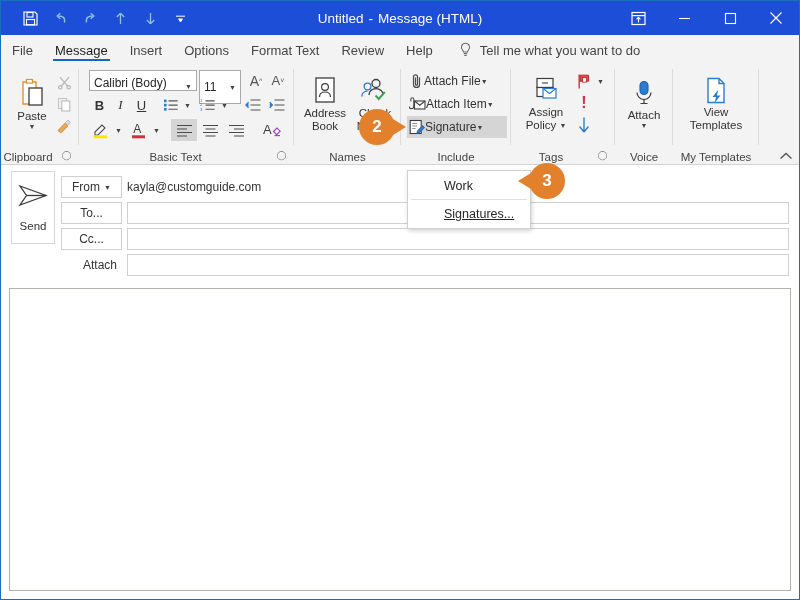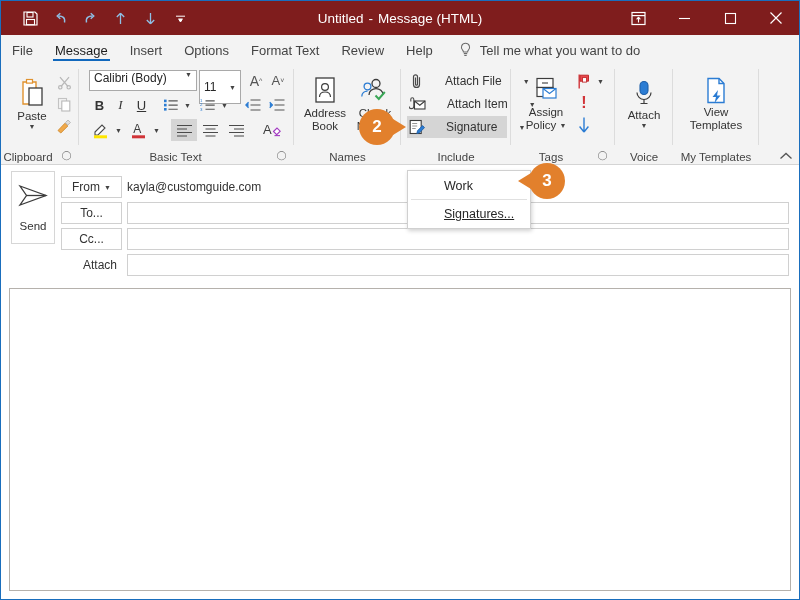--- a/index.html
+++ b/index.html
@@ -12,21 +12,21 @@
   #app {
     position: relative;
     width: 800px; height: 600px;
     border: 1px solid #1a6ebd;
     background: #ffffff;
   }
 
   
   .titlebar {
     position: absolute; left: 0; top: 0; right: 0; height: 34px;
-    background: #7f1d1d;
+    background: #1d4ed8;
     display: flex; align-items: center;
   }
   .qat { display: flex; align-items: center; padding-left: 14px; gap: 0px; }
   .qat-btn {
     width: 30px; height: 28px;
     display: flex; align-items: center; justify-content: center;
     color: #ffffff;
   }
   .qat-btn.dim { color: #8fc0e6; }
   .qat-btn svg { display: block; }
@@ -94,21 +94,21 @@
   .btn {
     position: absolute;
     display: flex; align-items: center; justify-content: center;
     color: #333;
   }
   .lbtn { 
     flex-direction: column; gap: 1px;
     font-size: 11.5px; text-align: center; line-height: 12px;
   }
   .sbtn { 
-    font-size: 12px; gap: 21px;
+    font-size: 12px; gap: 0;
     justify-content: flex-start;
   }
   .sbtn .txt { white-space: nowrap; }
   .caret { font-size: 7px; color: #444; line-height: 1; }
 
   .highlighted { background: #d5d5d5; }
 
   
   .ico { display: flex; align-items: center; justify-content: center; }
 
@@ -342,21 +342,21 @@
             </svg>
         </span>
       </div>
       <div class="glabel" style="left:-8px; right:16px;">Clipboard</div>
       <div class="dlg" style="right:7px;">◯</div>
       <div class="gdiv"></div>
     </div>
 
     <div class="rgroup" style="left:78px; width:215px;">
 
-      <div style="position:absolute; left:10px; top:5px; width:108px; height:21px; border:1px solid #a9a9a9; background:#fff; display:flex; align-items:flex-start; padding:0 4px; font-size:12px; color:#262626;">
+      <div style="position:absolute; left:10px; top:5px; width:108px; height:21px; border:1px solid #a9a9a9; background:#fff; display:flex; align-items:flex-end; padding:0 4px; font-size:12px; color:#262626;">
         <span style="flex:1; white-space:nowrap; overflow:hidden;">Calibri (Body)</span>
         <span class="caret">▼</span>
       </div>
 
       <div style="position:absolute; left:120px; top:5px; width:42px; height:21px; border:1px solid #a9a9a9; background:#fff; display:flex; align-items:center; padding:16px 4px; font-size:12px; color:#262626;">
         <span style="flex:1;">11</span>
         <span class="caret">▼</span>
       </div>
       <div class="btn" style="left:166px; top:5px; width:22px; height:21px; font-size:14px; color:#555;">
         <span>A</span>

